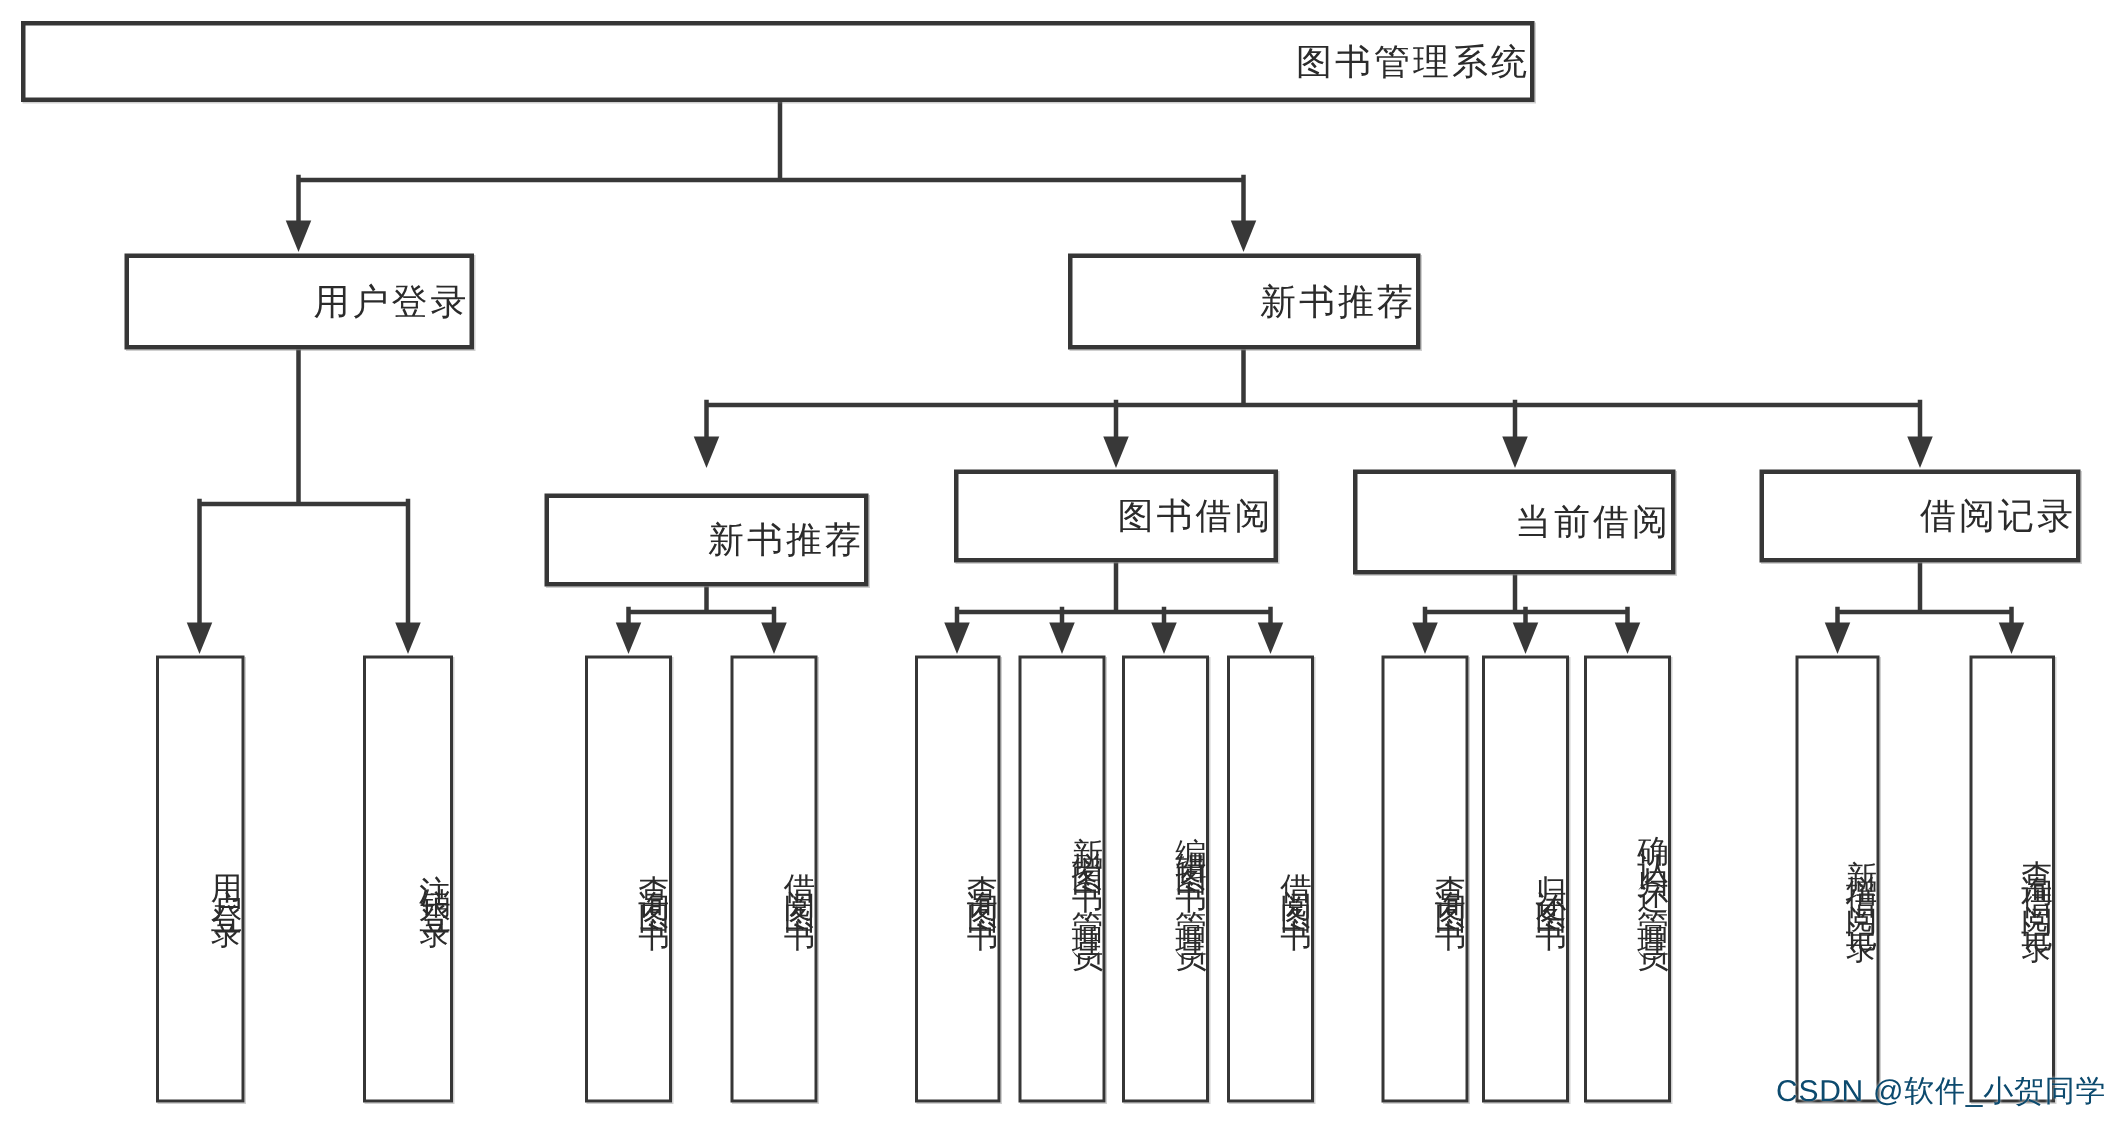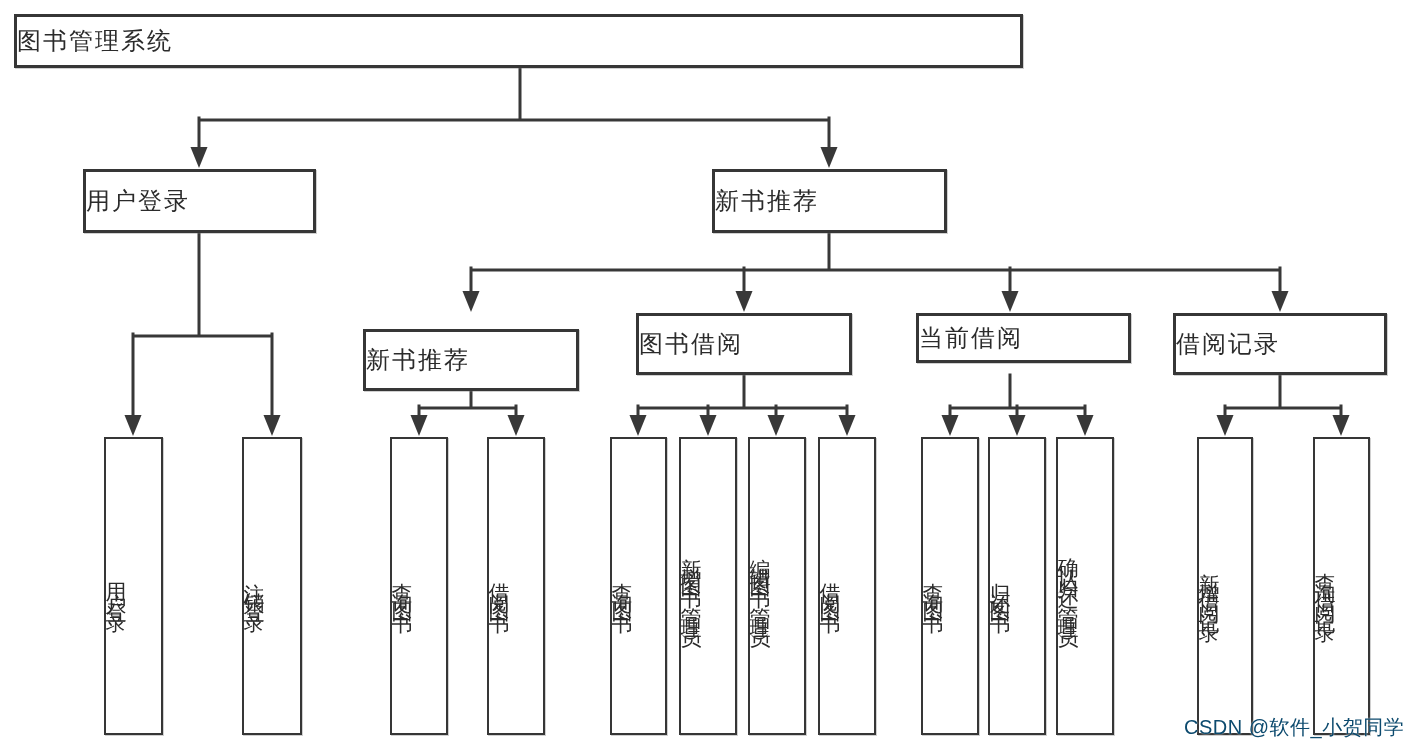--- a/index.html
+++ b/index.html
@@ -18,21 +18,21 @@
     left: 0; top: 0;
     width: 1405px; height: 747px;
     z-index: 1;
   }
   .node {
     position: absolute;
     background: #ffffff;
     border: 3px solid #363636;
     display: flex;
     align-items: center;
-    justify-content: flex-start;
+    justify-content: flex-end;
     z-index: 2;
     box-shadow: 1px 1px 0 rgba(120,120,120,0.35);
   }
   .hlabel {
     font-size: 24px;
     letter-spacing: 2px;
     white-space: nowrap;
     color: #2b2b2b;
   }
   .root-node .hlabel { font-size: 24px; }
@@ -113,21 +113,21 @@
   <div class="node" style="left:712px; top:169px; width:235px; height:64px;">
     <span class="hlabel">新书推荐</span>
   </div>
 
   <div class="node" style="left:363px; top:313px; width:216px; height:62px;margin-top:16px;">
     <span class="hlabel">新书推荐</span>
   </div>
   <div class="node" style="left:636px; top:313px; width:216px; height:62px;">
     <span class="hlabel">图书借阅</span>
   </div>
-  <div class="node" style="left:902px; top:313px; width:215px; height:50px;margin-left:14px;">
+  <div class="node" style="left:902px; top:313px; width:215px; height:70px;">
     <span class="hlabel">当前借阅</span>
   </div>
   <div class="node" style="left:1173px; top:313px; width:214px; height:62px;">
     <span class="hlabel">借阅记录</span>
   </div>
 
   <div class="node leaf" style="left:104px; top:437px; width:59px; height:298px;">
     <span class="vtext">用户登录</span>
   </div>
   <div class="node leaf" style="left:242px; top:437px; width:60px; height:298px;">

